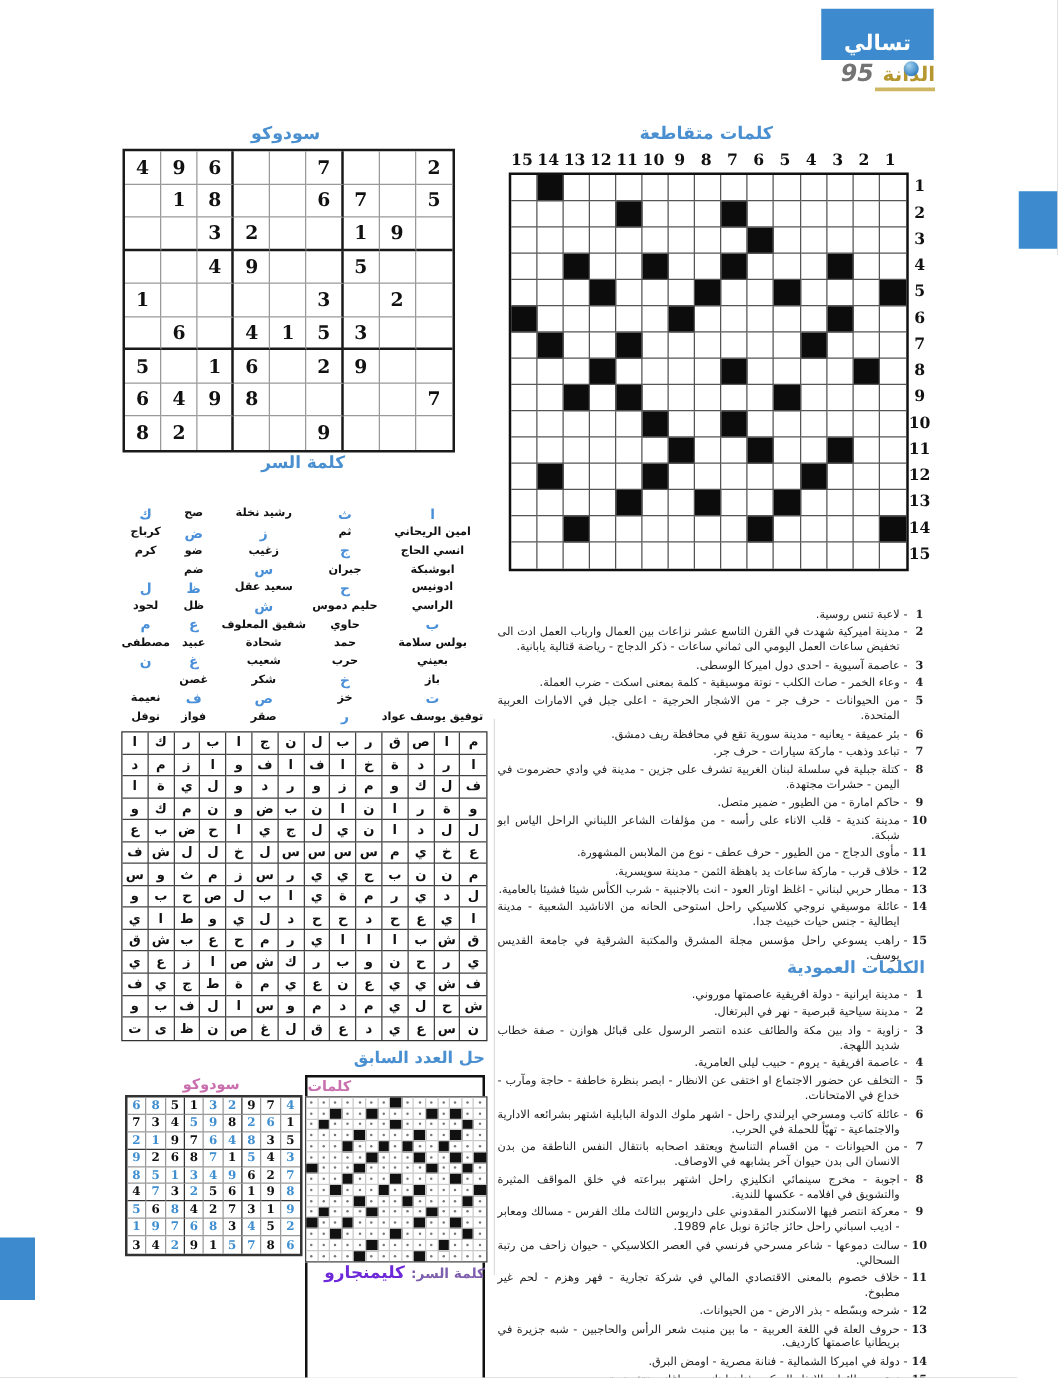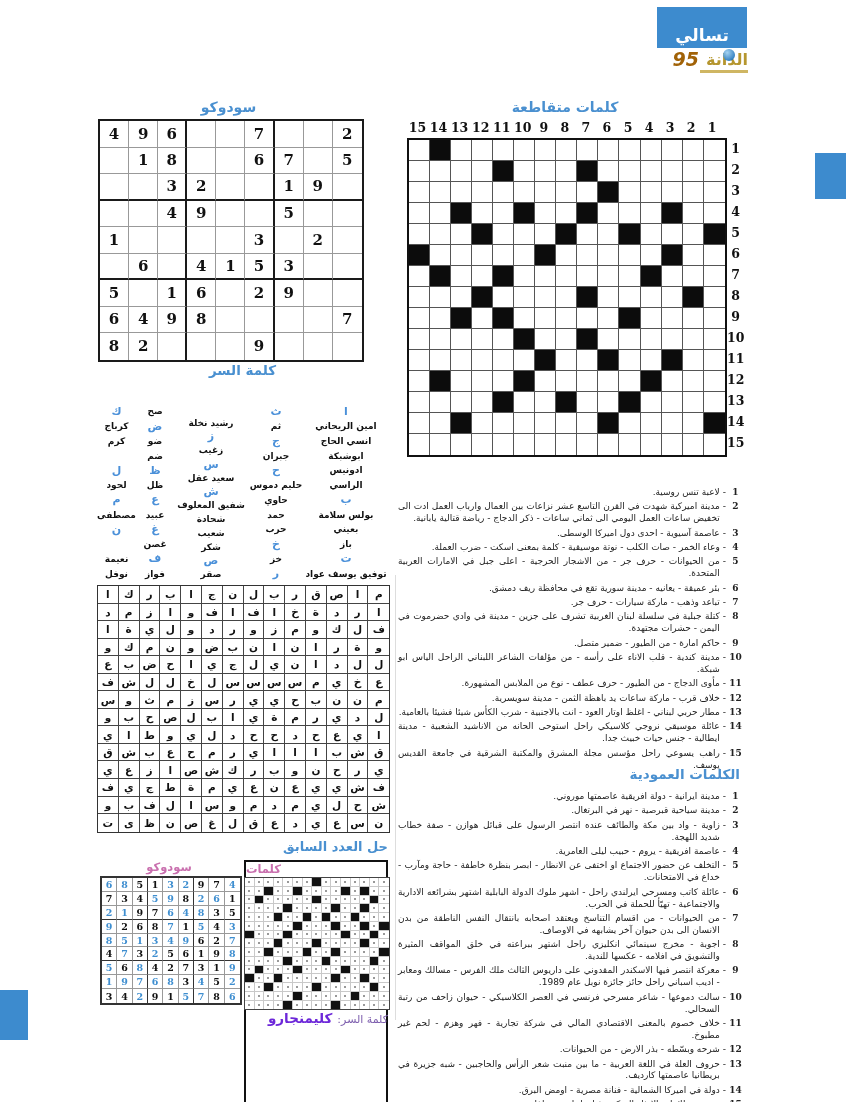--- a/index.html
+++ b/index.html
@@ -5,21 +5,21 @@
   * { box-sizing: border-box; margin: 0; padding: 0; }
   body { background: #888; font-family: "DejaVu Sans", sans-serif; }
   .page { position: relative; width: 846px; height: 1102px; background: #fff; margin: 0 auto; overflow: hidden; }
 
   
   .logo-box { position: absolute; left: 657px; top: 7px; width: 90px; height: 41px;
     background: #3d8bce; color: #fff; display: flex; align-items: flex-end; justify-content: center;
     font-size: 17px; font-weight: bold; padding-bottom: 3px; }
   .brand-row { position: absolute; left: 655px; top: 48px; width: 93px; height: 22px;
     display: flex; align-items: center; justify-content: flex-end; gap: 7px; }
-  .page-num { color: #a16207; font-weight: bold; font-style: italic; font-size: 19px; }
+  .page-num { color: #737373; font-weight: bold; font-style: italic; font-size: 19px; }
   .brand { position: relative; color: #b5962f; font-weight: bold; font-size: 16px; }
   .brand-dot { position: absolute; left: 17px; top: -1px; width: 12px; height: 12px;
     border-radius: 50%; background: radial-gradient(circle at 35% 30%, #9fd0f0, #2f7fc2 70%, #1d5e97); opacity: .95; }
   .brand-bar { position: absolute; left: 700px; top: 70px; width: 48px; height: 3px; background: #c3a43c; opacity: .8; }
 
   .edge-tab { position: absolute; background: #3d8bce; }
   .edge-tab.right { left: 815px; top: 153px; width: 31px; height: 46px; }
   .edge-tab.left { left: 0; top: 990px; width: 28px; height: 50px; }
   .col-rule { position: absolute; left: 395px; top: 575px; width: 1px; height: 445px; background: #ddd; }
 
@@ -102,21 +102,21 @@
     grid-template-columns: repeat(15, 9.6px); grid-template-rows: repeat(15, 8.75px);
     border: 1.5px solid #444; background: #fff; }
   .prev-xw .cell { border-right: 1px solid #c9c9c9; border-bottom: 1px solid #c9c9c9;
     display: flex; align-items: center; justify-content: center; }
   .prev-xw .cell.lc { border-right: none; } .prev-xw .cell.lr { border-bottom: none; }
   .prev-xw .cell.b { background: #111; }
   .prev-xw .cell.w::after { content: ""; width: 2px; height: 2px; border-radius: 50%; background: #777; }
 
   .answer-line { position: absolute; left: 215px; top: 1010px; width: 173px;
     direction: rtl; text-align: right; display: flex; gap: 5px; justify-content: flex-start; align-items: baseline; }
-  .answer-line .lbl { color: #7e5fae; font-weight: normal; font-size: 11px; }
+  .answer-line .lbl { color: #7e5fae; font-weight: bold; font-size: 11px; }
   .answer-line .val { color: #6d28d9; font-weight: bold; font-size: 13.5px; }
 </style>
 </head>
 <body>
 
 <div class="page">
 
   <div class="logo-box">
     <span>تسالي</span>
   </div>
@@ -504,21 +504,21 @@
         <div class="witem">جبران</div>
         <div class="witem h">ح</div>
         <div class="witem">حليم دموس</div>
         <div class="witem">حاوي</div>
         <div class="witem">حمد</div>
         <div class="witem">حرب</div>
         <div class="witem h">خ</div>
         <div class="witem">خز</div>
         <div class="witem h">ر</div>
       </div>
-      <div class="wcol" style="width: 74px; margin-top: 12px;">
+      <div class="wcol" style="width: 74px;">
         <div class="witem">رشيد نخلة</div>
         <div class="witem h">ز</div>
         <div class="witem">زغيب</div>
         <div class="witem h">س</div>
         <div class="witem">سعيد عقل</div>
         <div class="witem h">ش</div>
         <div class="witem">شفيق المعلوف</div>
         <div class="witem">شحادة</div>
         <div class="witem">شعيب</div>
         <div class="witem">شكر</div>

